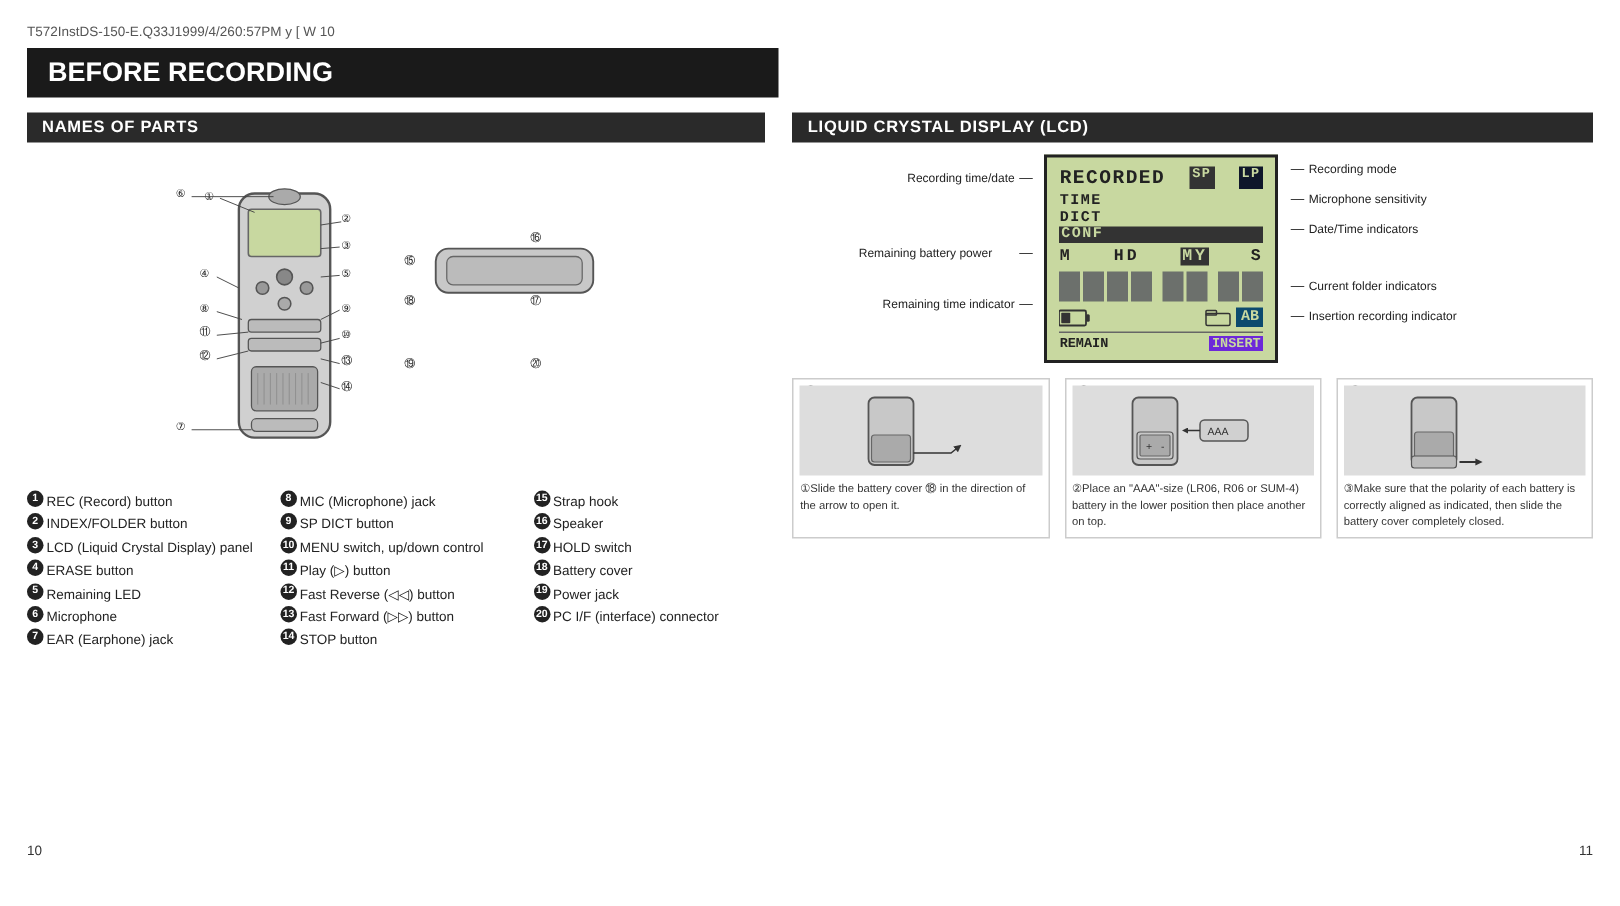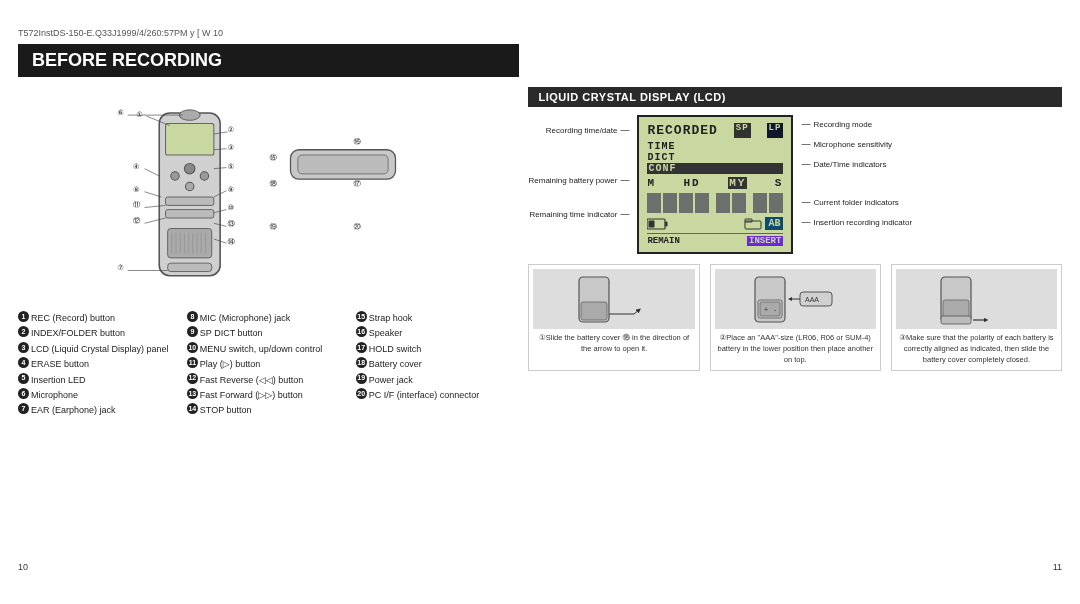--- a/index.html
+++ b/index.html
@@ -10,21 +10,21 @@
       height: 604px;
       overflow: hidden;
       font-size: 11px;
       color: #222;
     }
     .page {
       width: 1080px;
       height: 580px;
       background: #fff;
       position: relative;
-      padding: 28px 18px;
+      padding: 16px 18px;
     }
     .top-bar {
       font-size: 9px;
       color: #555;
       margin-bottom: 6px;
     }
     .main-title {
       background: #1a1a1a;
       color: #fff;
       font-size: 18px;
@@ -167,21 +167,20 @@
       align-items: center;
       justify-content: center;
       position: relative;
       overflow: hidden;
     }
     .step-caption {
       font-size: 7.5px;
       line-height: 1.45;
       color: #333;
       margin-top: 0;
-      text-align: center;
     }
     .page-num-left {
       position: absolute;
       bottom: 8px;
       left: 18px;
       font-size: 9px;
       color: #333;
     }
     .page-num-right {
       position: absolute;
@@ -220,20 +219,23 @@
   </div>
 
   
   <div class="main-title">
     <span>BEFORE RECORDING</span>
   </div>
 
   <div class="two-col">
 
     <div class="left-col">
+      <div class="section-header">
+        <span>NAMES OF PARTS</span>
+      </div>
 
       <div class="device-area">
         <svg class="device-svg" viewBox="0 0 320 200">
 
           <rect x="60" y="20" width="58" height="155" rx="10" ry="10" fill="#d0d0d0" stroke="#555" stroke-width="1.5"></rect>
 
           <rect x="66" y="30" width="46" height="30" rx="2" fill="#c8d8a0" stroke="#666" stroke-width="1"></rect>
 
           <circle cx="89" cy="73" r="5" fill="#888" stroke="#555" stroke-width="1"></circle>
           <circle cx="75" cy="80" r="4" fill="#999" stroke="#555" stroke-width="1"></circle>
@@ -330,21 +332,21 @@
           <div class="parts-item">
             <span class="circle-marker">3</span>
             <span>LCD (Liquid Crystal Display) panel</span>
           </div>
           <div class="parts-item">
             <span class="circle-marker">4</span>
             <span>ERASE button</span>
           </div>
           <div class="parts-item">
             <span class="circle-marker">5</span>
-            <span>Insertion LED</span>
+            <span>Remaining LED</span>
           </div>
           <div class="parts-item">
             <span class="circle-marker">6</span>
             <span>Microphone</span>
           </div>
           <div class="parts-item">
             <span class="circle-marker">7</span>
             <span>EAR (Earphone) jack</span>
           </div>
         </div>
@@ -413,21 +415,21 @@
         <span>LIQUID CRYSTAL DISPLAY (LCD)</span>
       </div>
 
       <div class="lcd-diagram">
 
         <div class="lcd-labels-left">
           <div style="display:flex;align-items:center;justify-content:flex-end;gap:3px;">
             <span style="font-size:8px;text-align:right;">Recording time/date</span>
             <span style="font-size:9px;">—</span>
           </div>
-          <div style="margin-top:30px;display:flex;align-items:center;justify-content:flex-end;gap:3px;">
+          <div style="margin-top:30px;display:flex;align-items:center;justify-content:flex-end;gap:18px;margin-left:44px;">
             <span style="font-size:8px;">Remaining battery power</span>
             <span style="font-size:9px;">—</span>
           </div>
           <div style="margin-top:14px;display:flex;align-items:center;justify-content:flex-end;gap:3px;">
             <span style="font-size:8px;">Remaining time indicator</span>
             <span style="font-size:9px;">—</span>
           </div>
         </div>
 
         <div class="lcd-screen">

